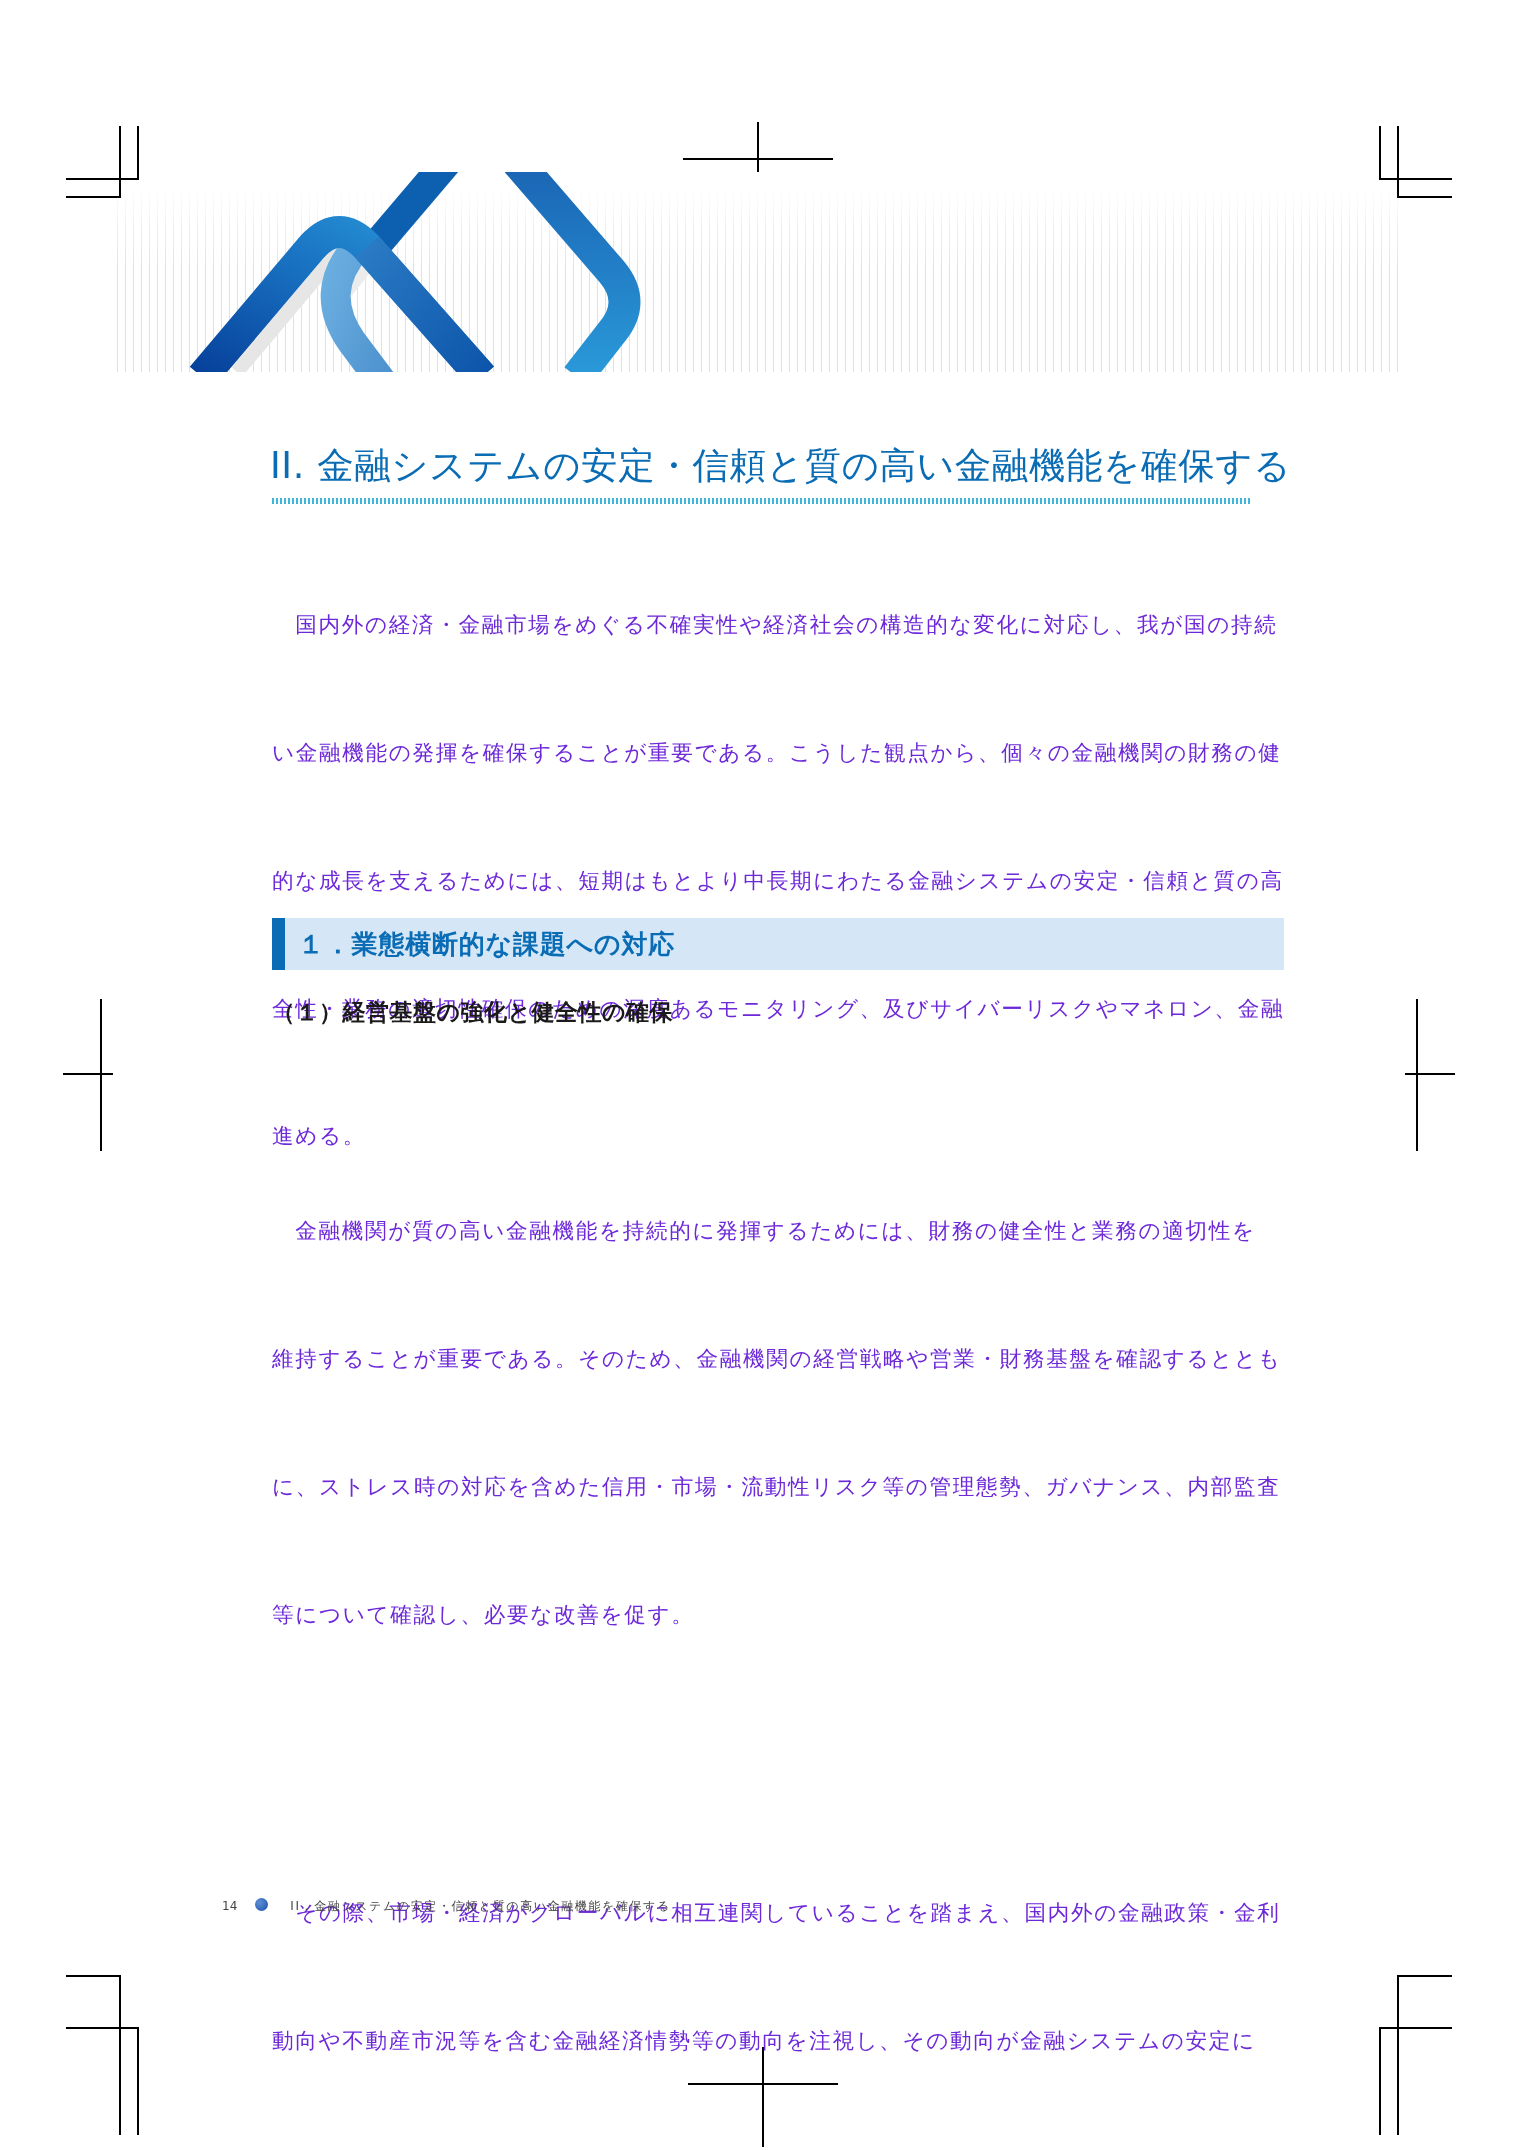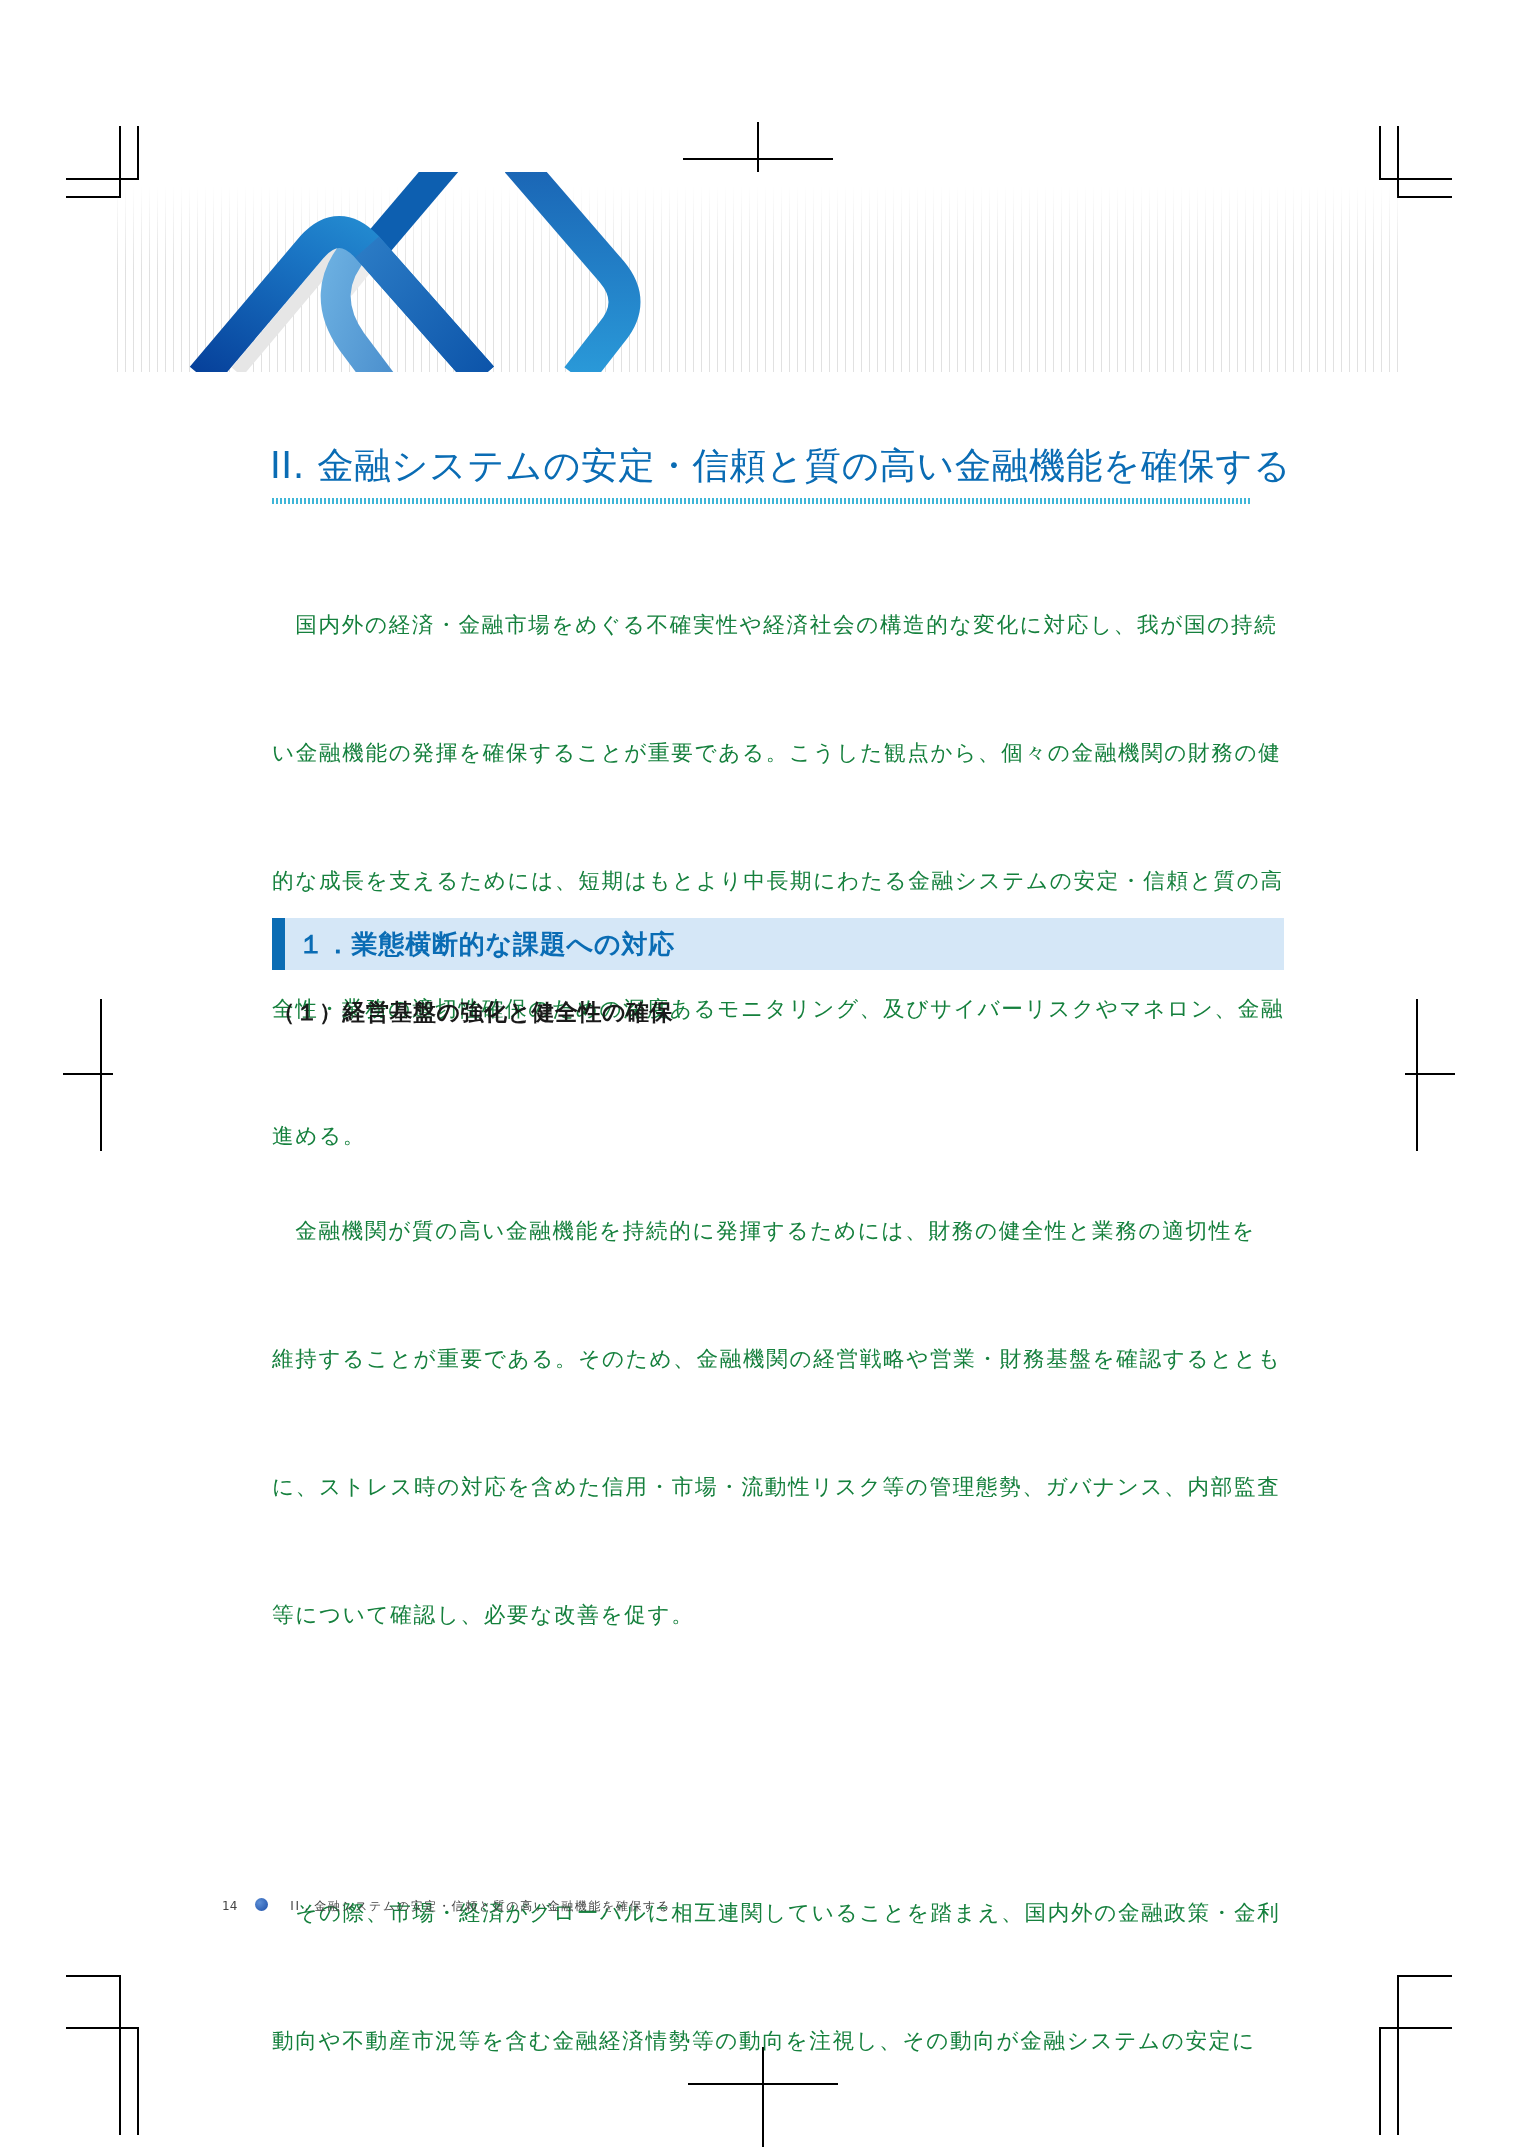--- a/index.html
+++ b/index.html
@@ -10,21 +10,21 @@
     background-image: repeating-linear-gradient(90deg, rgba(200,200,200,0.55) 0px, rgba(200,200,200,0.55) 1.5px, transparent 1.5px, transparent 8px);
     -webkit-mask-image: linear-gradient(180deg, rgba(0,0,0,0) 0%, rgba(0,0,0,1) 45%, rgba(0,0,0,1) 100%);
     mask-image: linear-gradient(180deg, rgba(0,0,0,0) 0%, rgba(0,0,0,1) 45%, rgba(0,0,0,1) 100%);
   }
   .logo { position:absolute; left:117px; top:172px; width:560px; height:200px; overflow:hidden; }
   .title { position:absolute; left:270px; top:436px; width:990px; font-size:36.5px; font-weight:normal;
            color:#0a6cb4; letter-spacing:0.6px; white-space:nowrap; line-height:60px; }
   .title-rule { position:absolute; left:272px; top:498px; width:980px; height:6px;
     background-image: repeating-linear-gradient(90deg, #3fb6d8 0px, #3fb6d8 2px, transparent 2px, transparent 4px); }
   .para { position:absolute; left:272px; width:985px; font-size:21.6px; line-height:42.6px;
-          letter-spacing:1.65px; white-space:pre; color:#15803d; }
+          letter-spacing:1.65px; white-space:pre; color:#6d28d9; }
   .section-box { position:absolute; left:272px; top:918px; width:980px; height:52px; background:#d5e7f7;padding-left:32px; }
   .section-bar { position:absolute; left:0; top:0; width:13px; height:52px; background:#0a6cb4; }
   .section-label { position:absolute; left:26px; top:0; line-height:52px; font-size:26px; font-weight:bold;
                    color:#0a6cb4; letter-spacing:0.8px; white-space:nowrap; }
   .subhead { position:absolute; left:272px; top:990px; font-size:23px; font-weight:bold; line-height:44px;
              color:#1a1a1a; white-space:nowrap; letter-spacing:0.5px; }
   .footer { position:absolute; left:222px; top:1893px; height:26px; font-size:12px; color:#444;
             white-space:nowrap; line-height:26px; }
   .footer .num { display:inline-block; margin-right:18px; }
   .footer .dot { display:inline-block; width:13px; height:13px; border-radius:50%;

